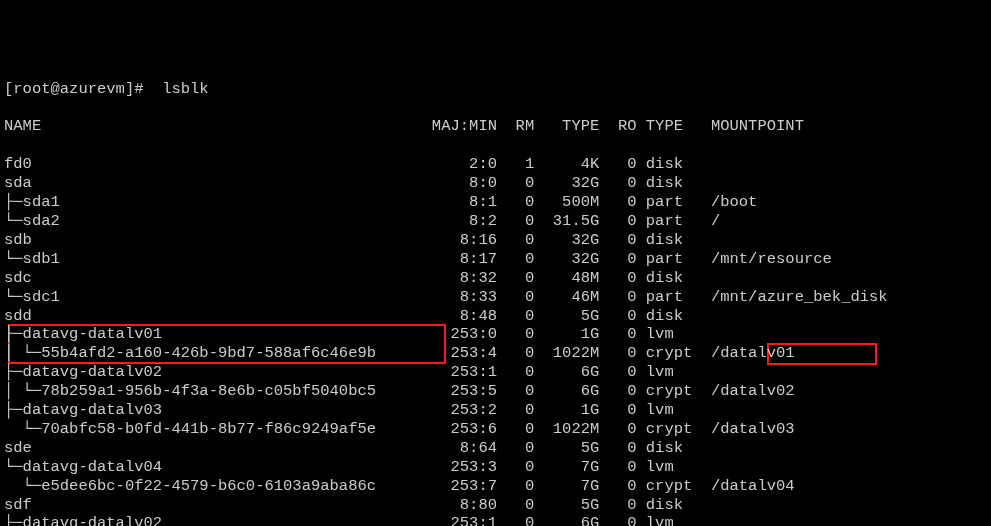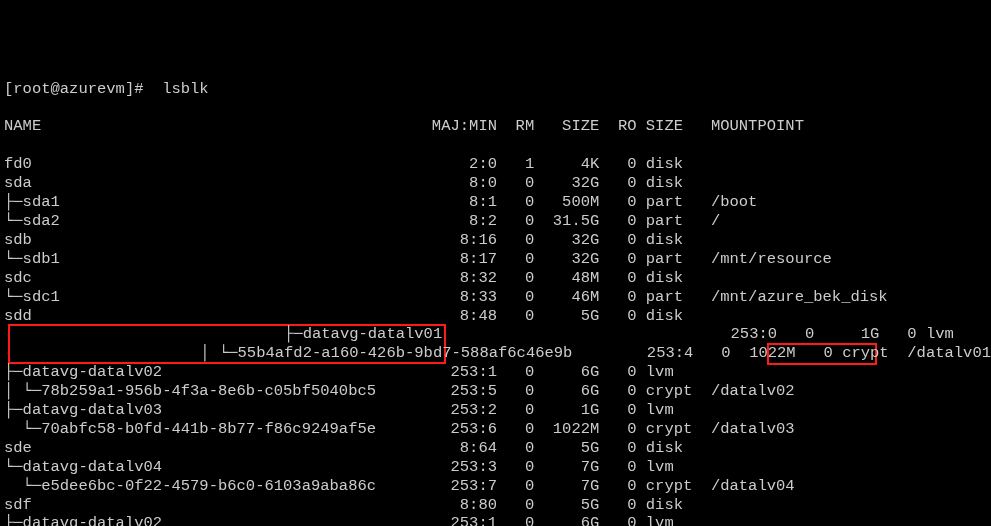--- a/index.html
+++ b/index.html
@@ -18,25 +18,25 @@
     .prompt-line { display: block; }
     .header-line { display: block; }
     .row { display: block; position: relative; }
     .hl-red { border: 2px solid #ff1a1a; position: absolute; pointer-events: none; }
     .group-left {
       left: 4px; top: -1px; width: 438px; height: 40px;
     }
     .group-right {
       left: 763px; top: 18px; width: 110px; height: 22px;
     }
-    .hl-wrap { position: relative; text-align: right; }
+    .hl-wrap { position: relative; }
   </style>
 </head>
 <body>
 
 
 
 <span class="prompt-line">[root@azurevm]#  lsblk</span>
-<span class="header-line" id="hdr">NAME                                          MAJ:MIN  RM   SIZE  RO SIZE   MOUNTPOINT</span>
+<span class="header-line" id="hdr">NAME                                          MAJ:MIN  RM   TYPE  RO TYPE   MOUNTPOINT</span>
 <div id="rows-container"><span class="row">fd0                                               2:0   1     4K   0 disk   </span><span class="row">sda                                               8:0   0    32G   0 disk   </span><span class="row">├─sda1                                            8:1   0   500M   0 part   /boot</span><span class="row">└─sda2                                            8:2   0  31.5G   0 part   /</span><span class="row">sdb                                              8:16   0    32G   0 disk   </span><span class="row">└─sdb1                                           8:17   0    32G   0 part   /mnt/resource</span><span class="row">sdc                                              8:32   0    48M   0 disk   </span><span class="row">└─sdc1                                           8:33   0    46M   0 part   /mnt/azure_bek_disk</span><span class="row">sdd                                              8:48   0     5G   0 disk   </span><div class="hl-wrap"><div class="hl-red group-left"></div><div class="hl-red group-right"></div><span class="row">├─datavg-datalv01                               253:0   0     1G   0 lvm    </span><span class="row">│ └─55b4afd2-a160-426b-9bd7-588af6c46e9b        253:4   0  1022M   0 crypt  /datalv01</span></div><span class="row">├─datavg-datalv02                               253:1   0     6G   0 lvm    </span><span class="row">│ └─78b259a1-956b-4f3a-8e6b-c05bf5040bc5        253:5   0     6G   0 crypt  /datalv02</span><span class="row">├─datavg-datalv03                               253:2   0     1G   0 lvm    </span><span class="row">  └─70abfc58-b0fd-441b-8b77-f86c9249af5e        253:6   0  1022M   0 crypt  /datalv03</span><span class="row">sde                                              8:64   0     5G   0 disk   </span><span class="row">└─datavg-datalv04                               253:3   0     7G   0 lvm    </span><span class="row">  └─e5dee6bc-0f22-4579-b6c0-6103a9aba86c        253:7   0     7G   0 crypt  /datalv04</span><span class="row">sdf                                              8:80   0     5G   0 disk   </span><span class="row">├─datavg-datalv02                               253:1   0     6G   0 lvm    </span></div>
 
 
 
 
 </body></html>

